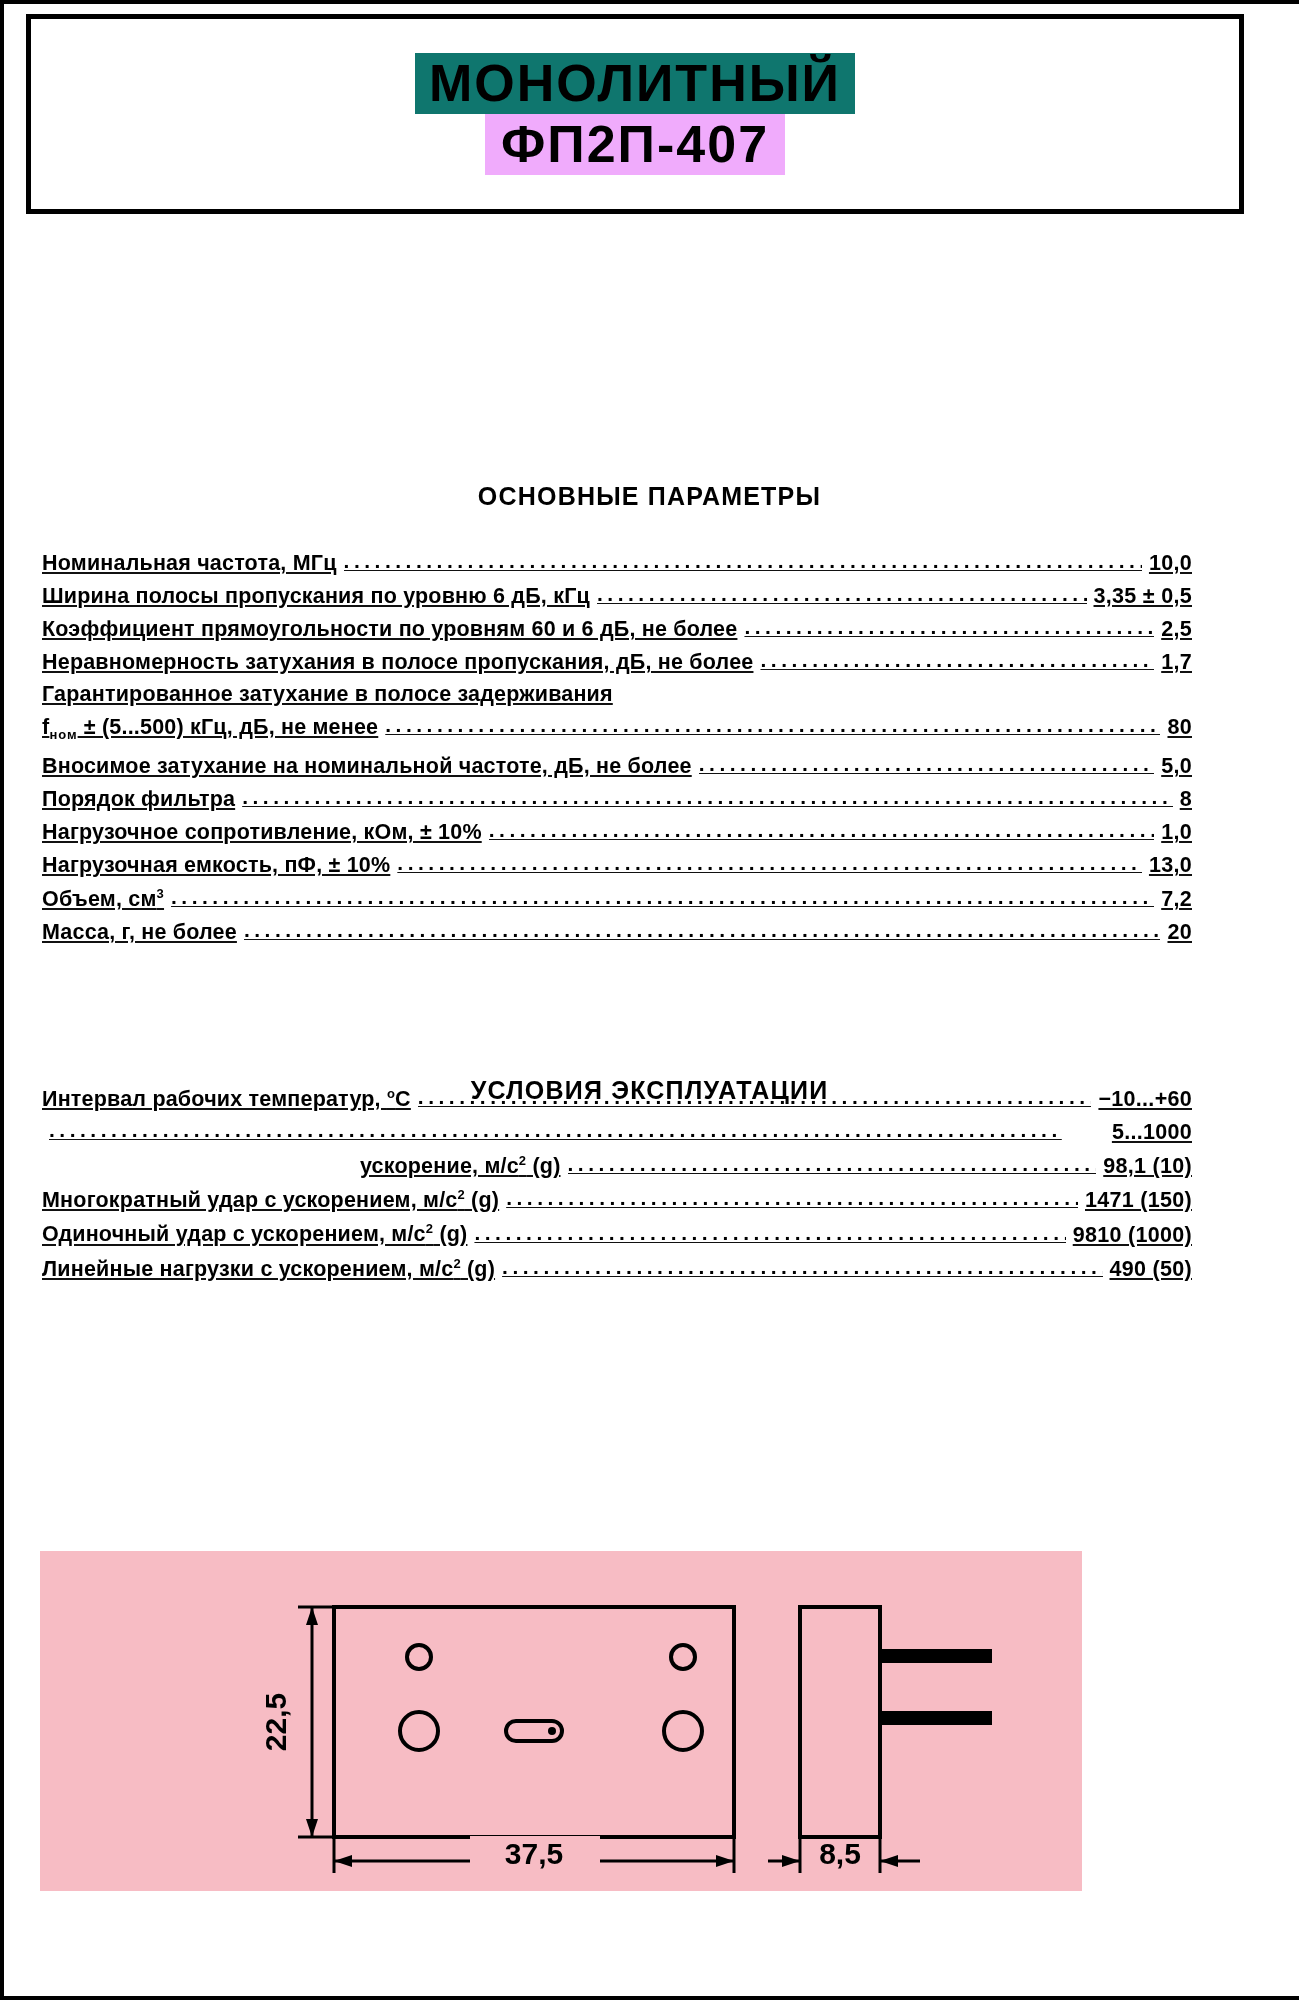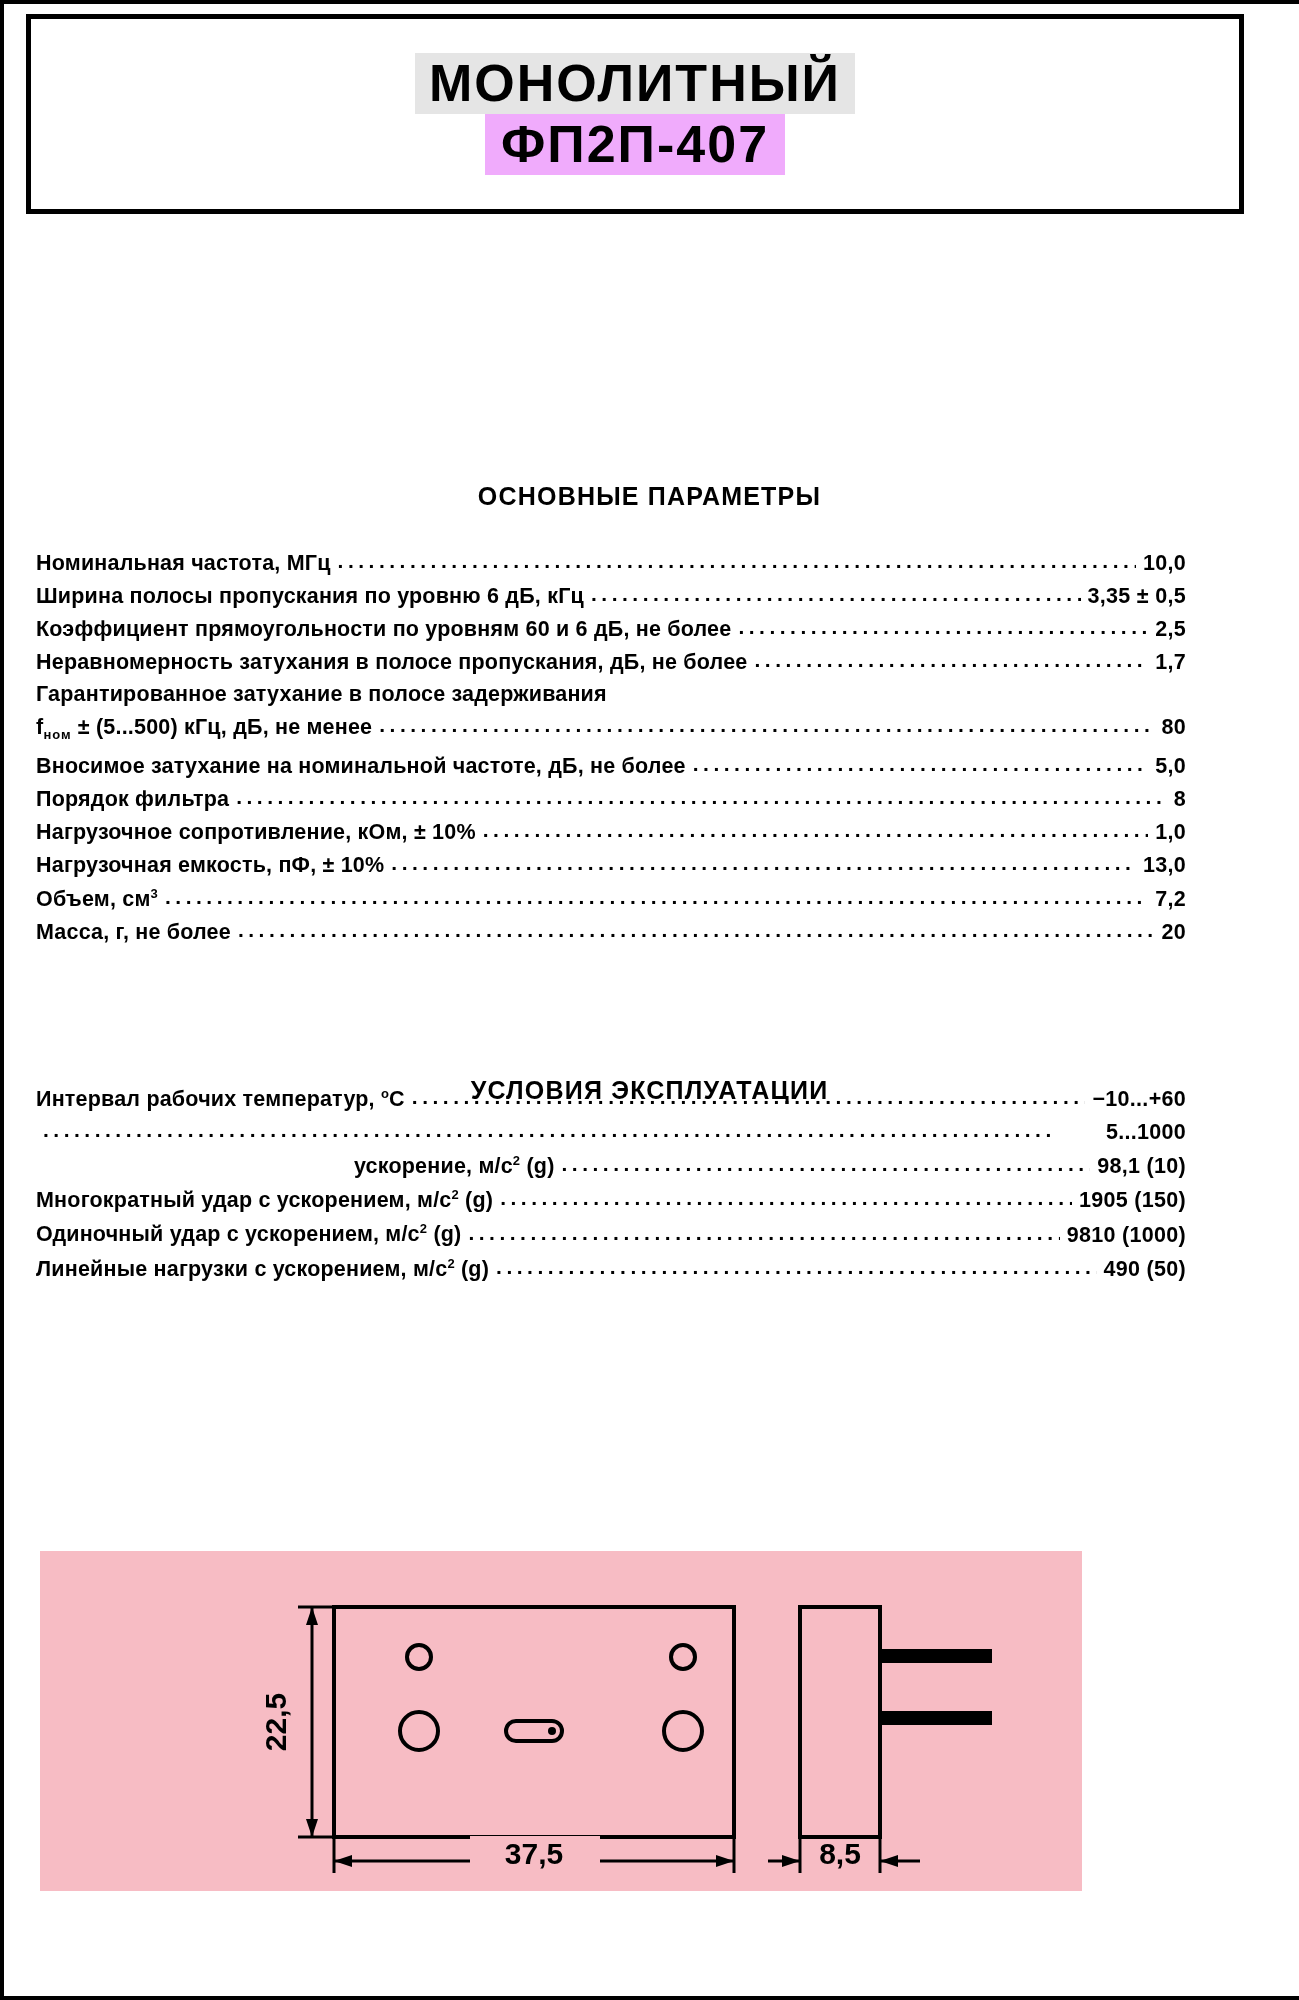--- a/index.html
+++ b/index.html
@@ -49,21 +49,21 @@
     font-size: 52px;
     font-weight: bold;
     letter-spacing: 2px;
     line-height: 1.17;
     color: #000;
     text-align: center;
     white-space: nowrap;
     position: relative;
   }
   .title-line.l1 {
-    background: #e5e5e5;
+    background: #0f766e;
     padding: 0 14px;
     margin-top: -4px;
   }
   .title-line.l2 {
     padding: 0 10px;
   }
   .title-line.l3 {
     background: #f0abfc;
     padding: 0 16px;
     margin-bottom: -4px;
@@ -78,22 +78,23 @@
     font-weight: bold;
     letter-spacing: 1.2px;
     color: #000;
   }
   #head-main { top: 482px; text-align: center; }
   #head-cond { top: 1076px; }
 
   
   .rows {
     position: absolute;
-    left: 36px;
+    left: 42px;
     width: 1150px;
+    text-decoration: underline;
   }
   #rows-main { top: 552px; }
   #rows-cond { top: 1087px; }
 
   .row {
     display: flex;
     align-items: baseline;
     font-size: 21.5px;
     font-weight: bold;
     color: #000;
@@ -266,21 +267,21 @@
 
     <div class="row indent">
       <span class="lbl">ускорение, м/с<span class="sup">2</span> (g)</span>
       <span class="dots">..................................................................................................</span>
       <span class="val">98,1 (10)</span>
     </div>
 
     <div class="row">
       <span class="lbl">Многократный удар с ускорением, м/с<span class="sup">2</span> (g)</span>
       <span class="dots">..................................................................................................</span>
-      <span class="val">1905 (150)</span>
+      <span class="val">1471 (150)</span>
     </div>
 
     <div class="row">
       <span class="lbl">Одиночный удар с ускорением, м/с<span class="sup">2</span> (g)</span>
       <span class="dots">..................................................................................................</span>
       <span class="val">9810 (1000)</span>
     </div>
 
     <div class="row">
       <span class="lbl">Линейные нагрузки с ускорением, м/с<span class="sup">2</span> (g)</span>

